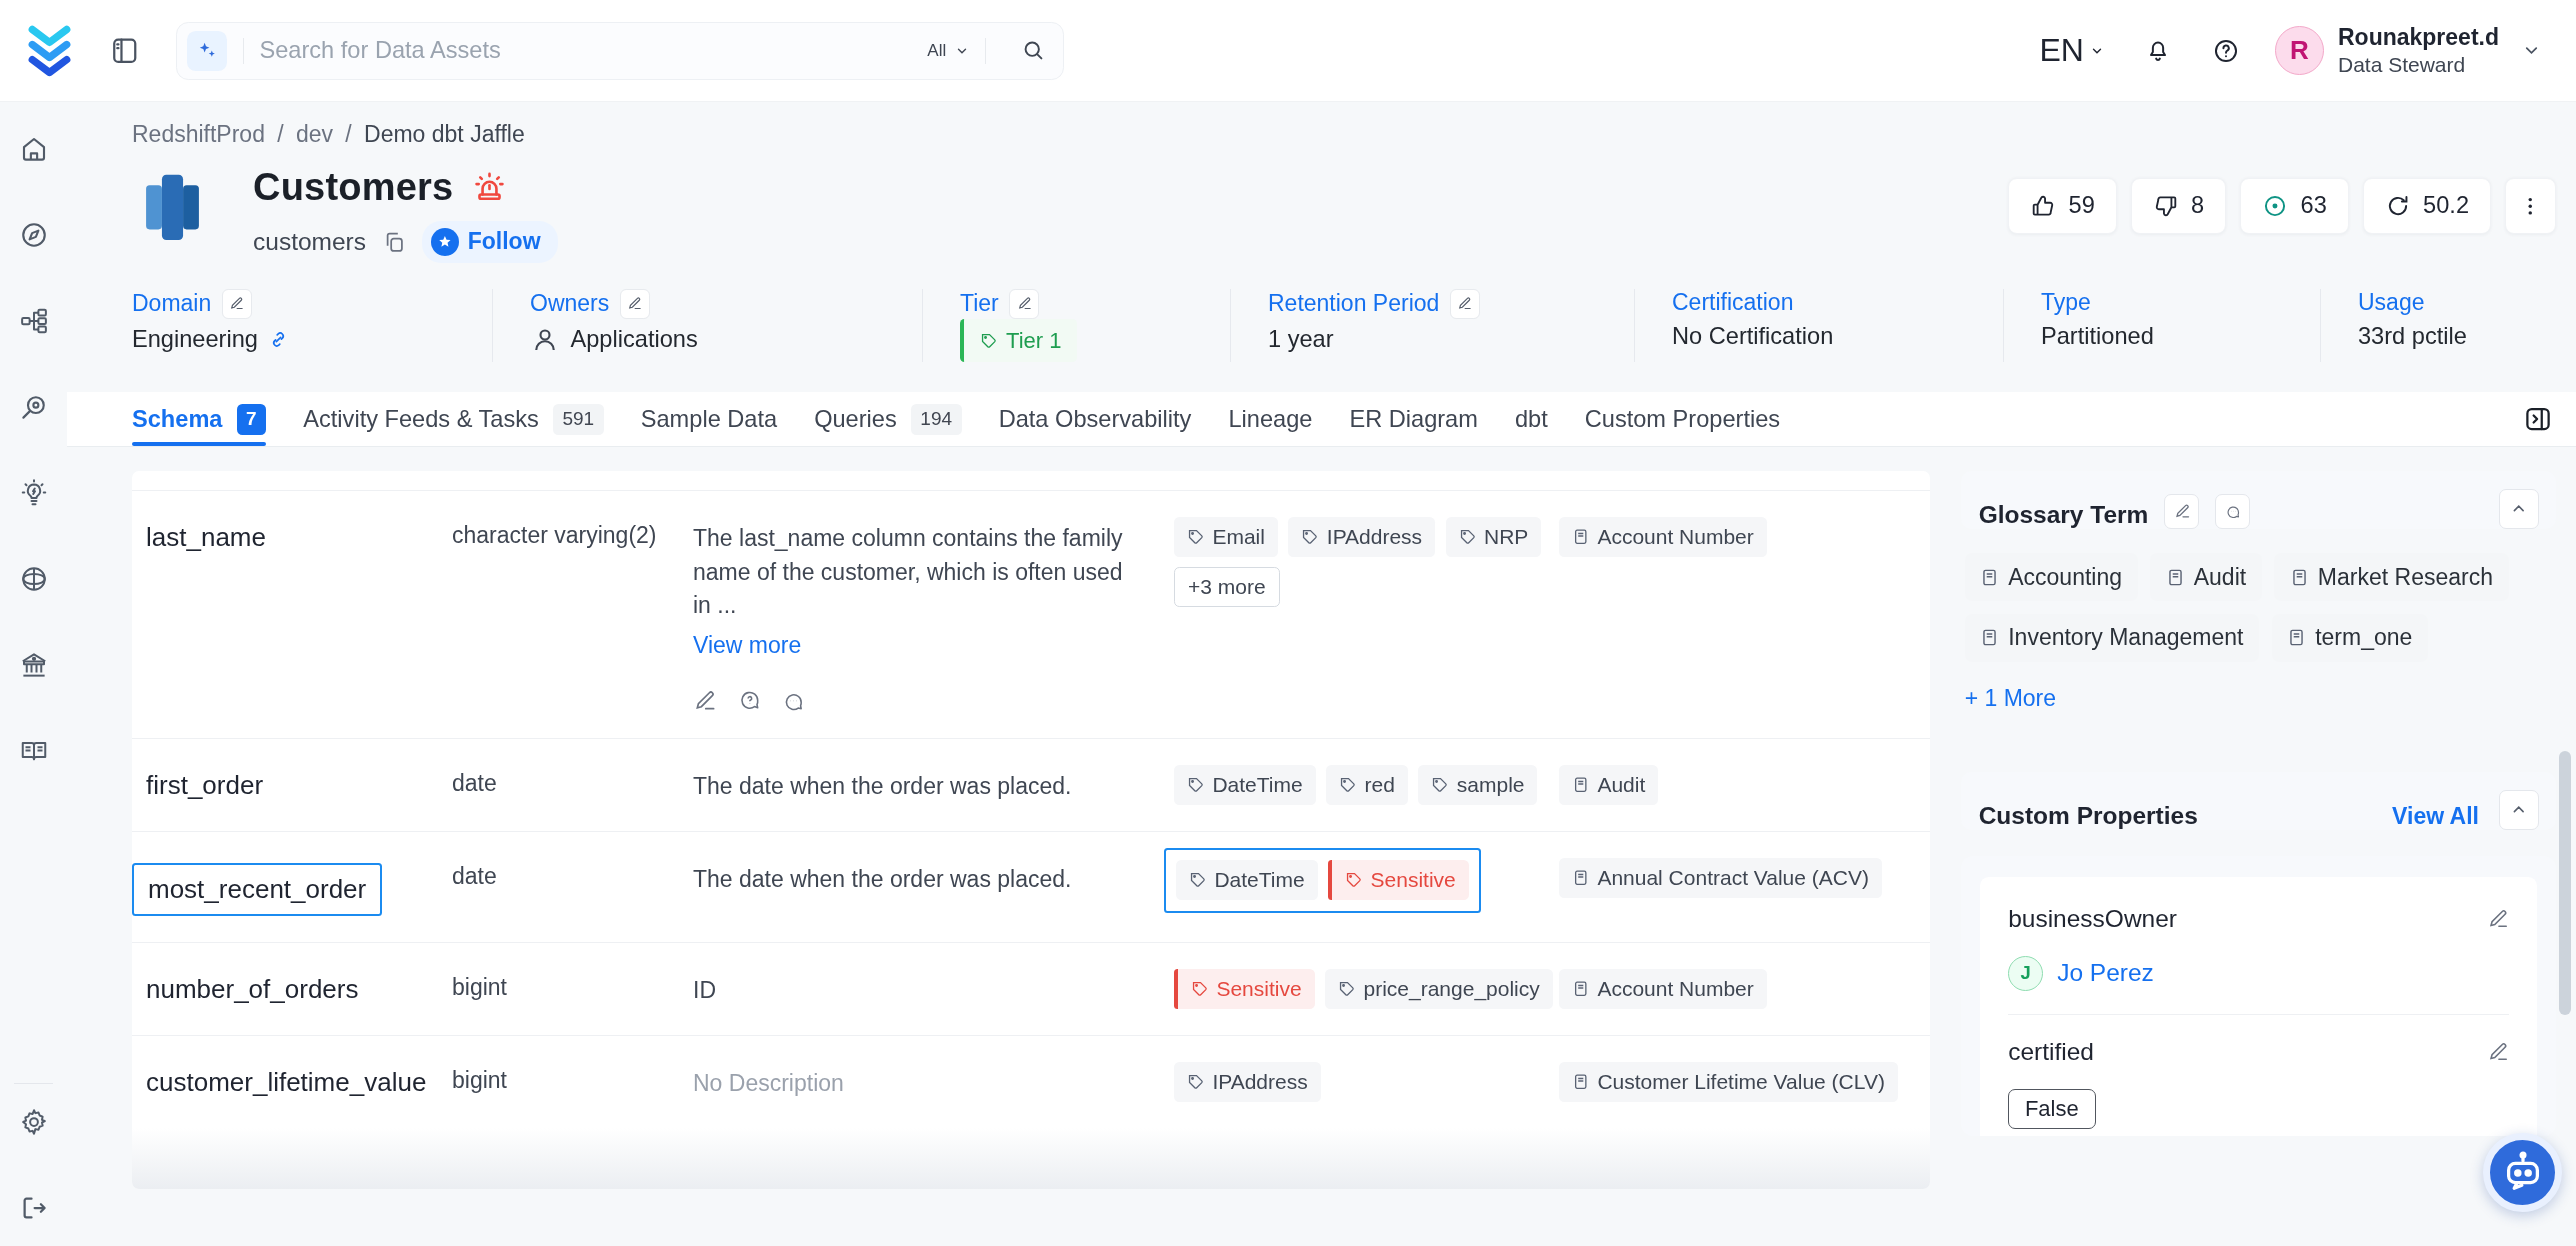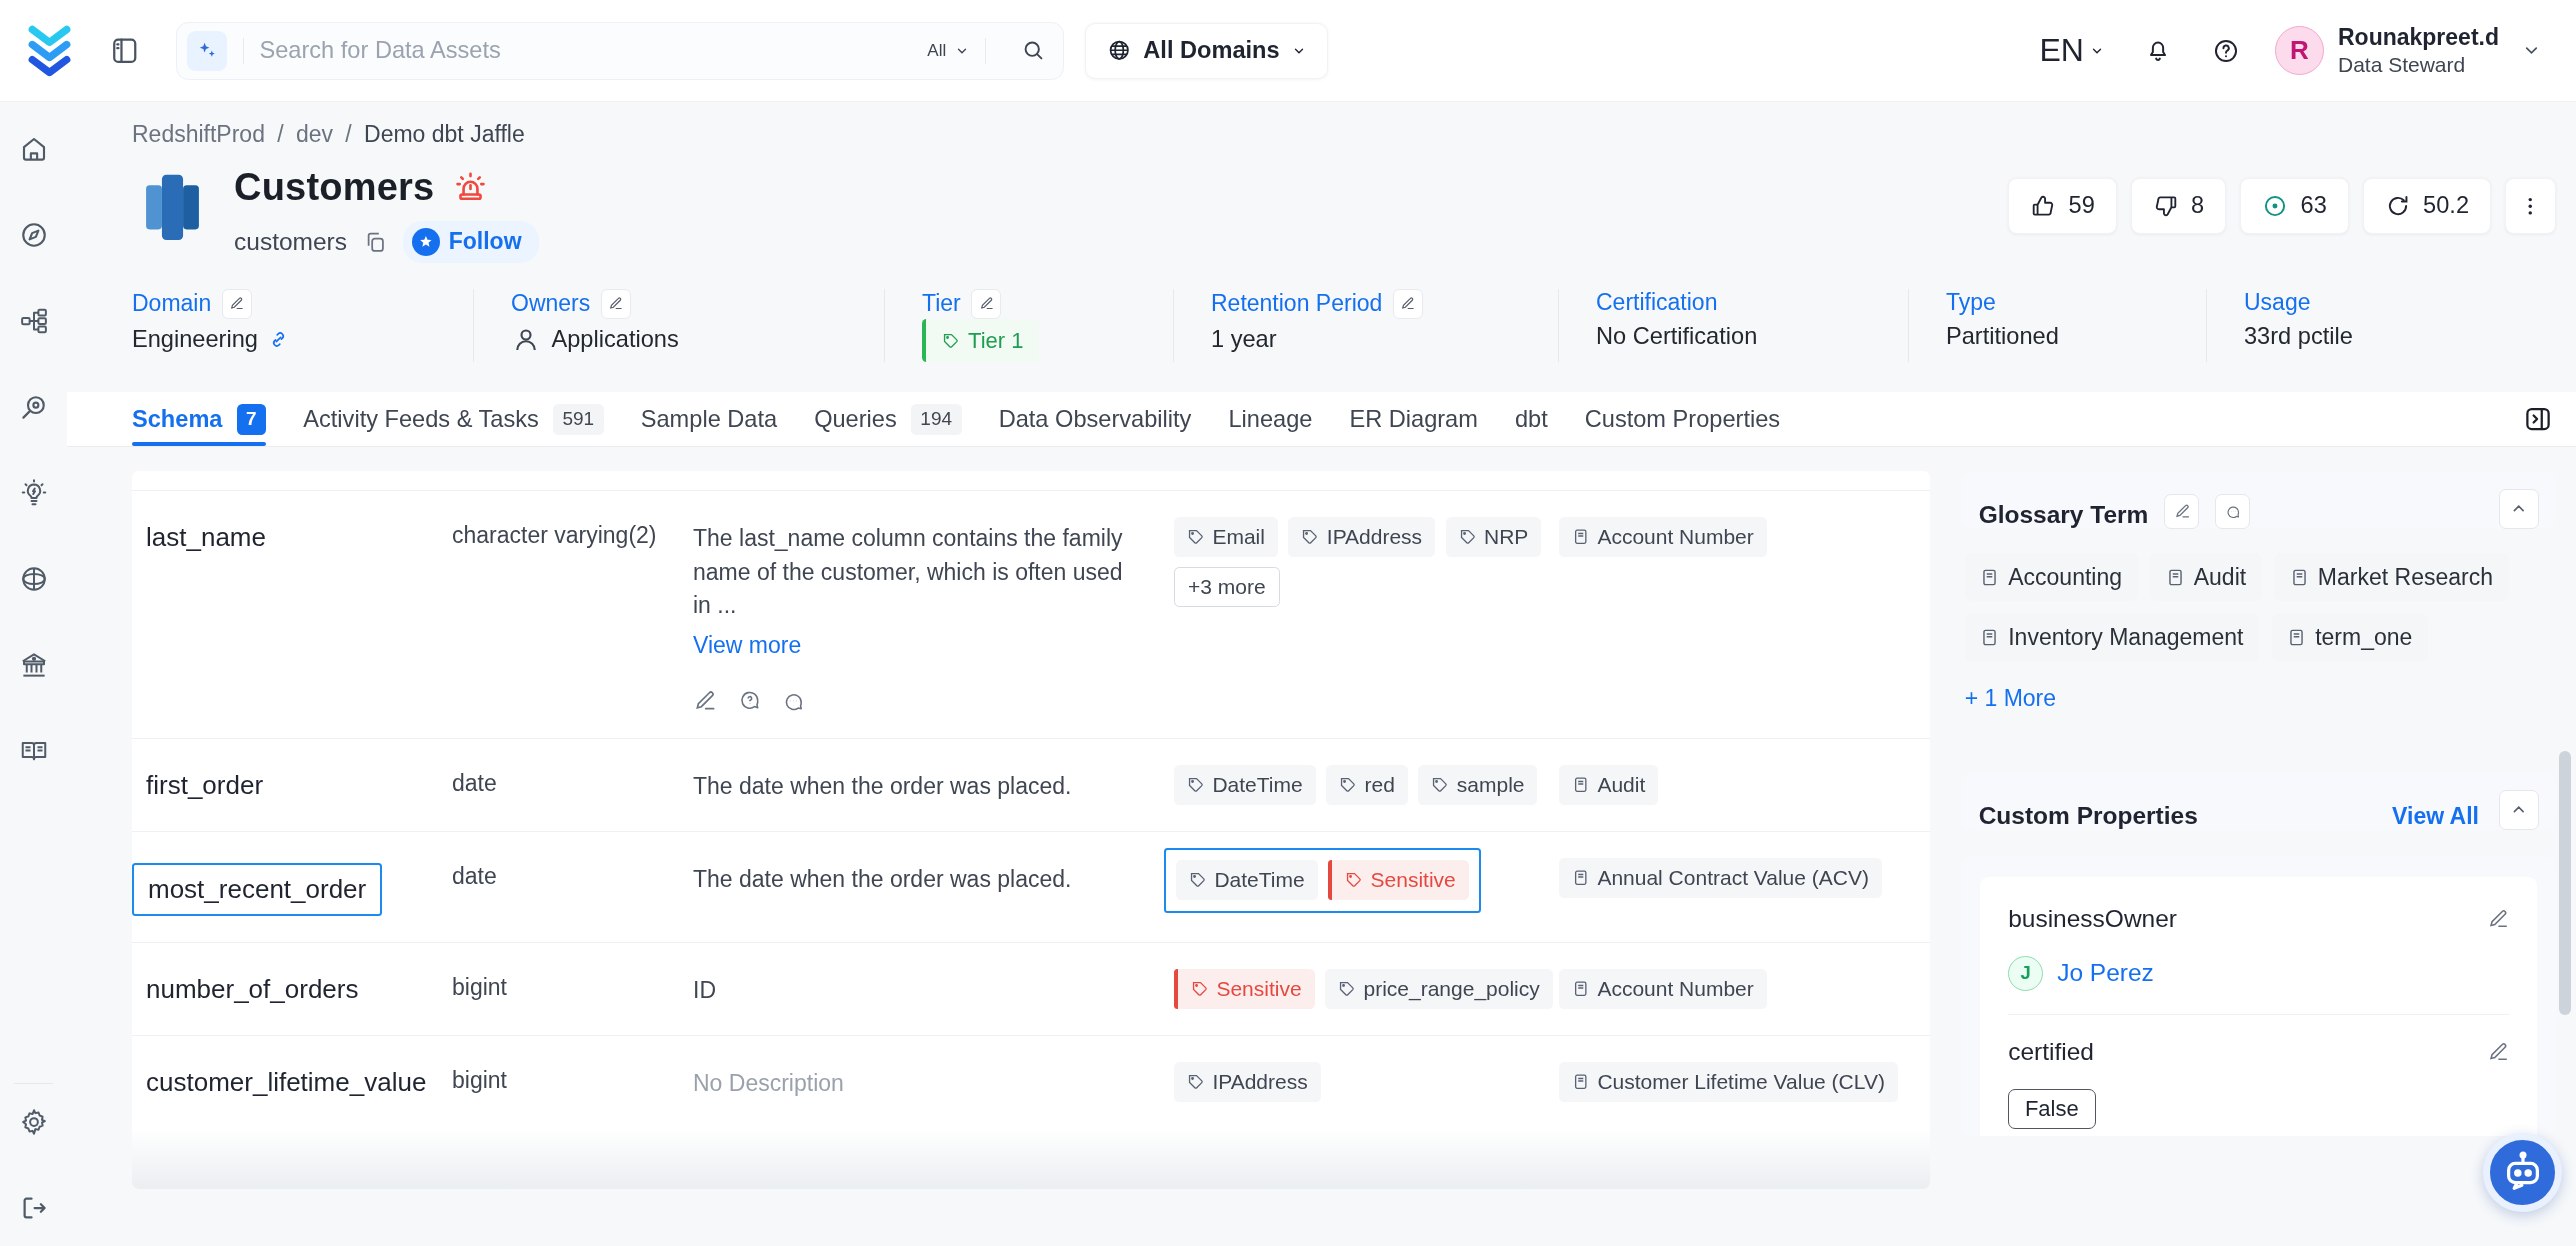--- a/index.html
+++ b/index.html
@@ -52,21 +52,21 @@
   .rail {
     position:absolute; left:0; top:102px; bottom:0; width:67px;
     display:flex; flex-direction:column; align-items:center; padding:31.5px 0 23px;
   }
   .rail .ric { color:#515b68; margin-bottom:56px; cursor:pointer; }
   .rail .grow { flex:1; }
   .rail .rdiv { width:39px; height:0.9px; background:#e4e7ec; margin-bottom:23px; }
 
   
   .page { margin-left:67px; }
-  .pad { padding-left:65px; padding-right:20px; }
+  .pad { padding-left:65px; padding-right:20px;gap:19px; }
 
   .breadcrumb { margin-top:19px; font-size:23px; color:#6b7280; display:flex; gap:12.3px; align-items:center; }
   .breadcrumb .bc { cursor:pointer; }
   .breadcrumb .bc.last { color:#3f4652; }
 
   .title-row { margin-top:17.5px; display:flex; align-items:flex-start; }
   .asset-ico { width:81px; height:81px; }
   .title-col { margin-left:21px; }
   .t1 { display:flex; align-items:center; gap:17.5px; }
   .page-title { font-size:38px; font-weight:700; color:#1b2028; letter-spacing:0.2px; }
@@ -216,31 +216,20 @@
     </span>
     <span class="vdiv"></span>
     <span class="search-ico">
       <svg width="24.5" height="24.5" viewBox="0 0 24 24" fill="none" stroke="currentColor" stroke-width="1.9" stroke-linecap="round">
           <circle cx="11" cy="11" r="6.5"></circle>
           <path d="M16 16l4 4"></path>
         </svg>
     </span>
   </div>
 
-  <div class="domains-btn">
-    <svg width="24.5" height="24.5" viewBox="0 0 24 24" fill="none" stroke="currentColor" stroke-width="1.7">
-      <circle cx="12" cy="12" r="8.5"></circle>
-        <ellipse cx="12" cy="12" rx="4" ry="8.5"></ellipse>
-        <path d="M3.8 12h16.4M4.8 8h14.4M4.8 16h14.4"></path>
-    </svg>
-    <span>All Domains</span>
-    <svg width="14" height="14" viewBox="0 0 24 24" fill="none" stroke="currentColor" stroke-width="2.4" stroke-linecap="round">
-        <path d="M6 9l6 6 6-6"></path>
-      </svg>
-  </div>
 
   <span class="spacer"></span>
 
   <span class="lang">
     <span>EN</span>
     <svg width="14" height="14" viewBox="0 0 24 24" fill="none" stroke="currentColor" stroke-width="2.4" stroke-linecap="round">
         <path d="M6 9l6 6 6-6"></path>
       </svg>
   </span>
   <span class="top-ico">

